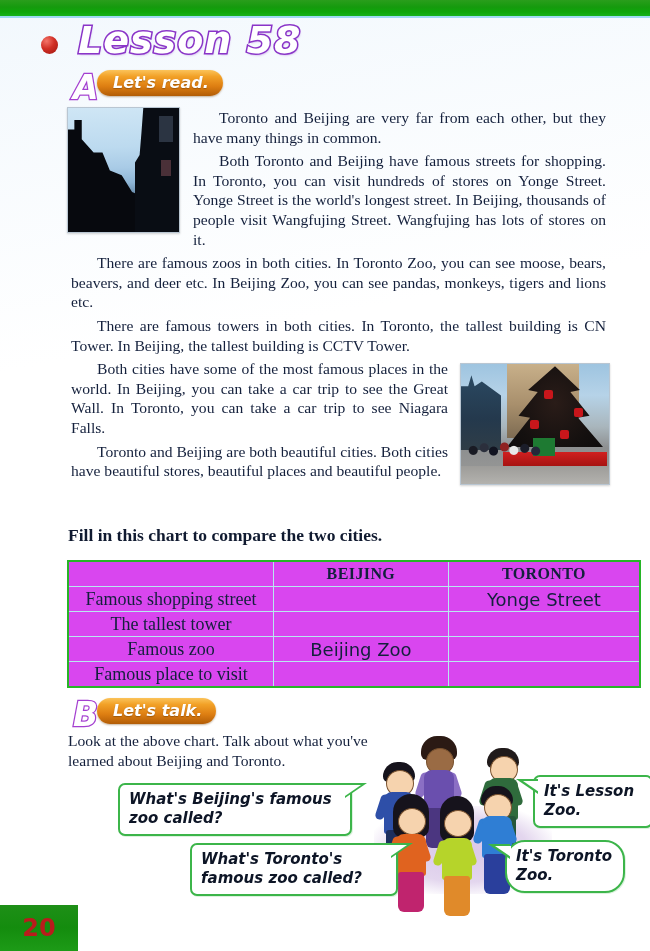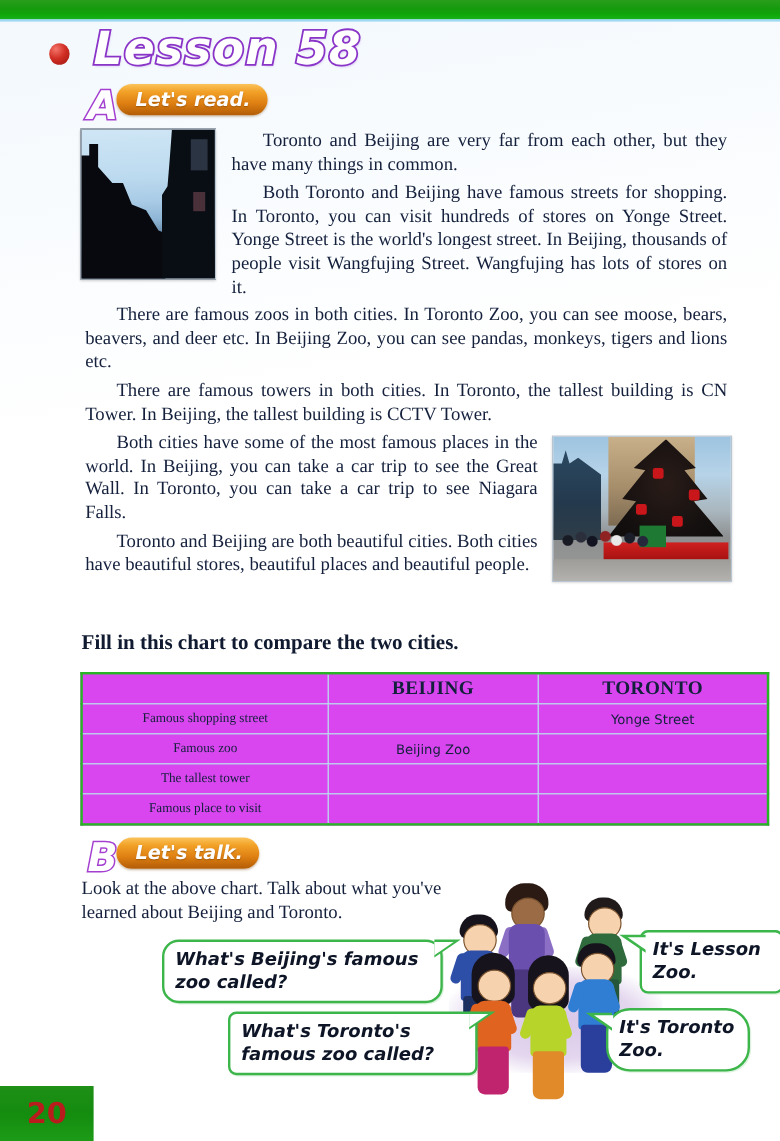--- a/index.html
+++ b/index.html
@@ -219,21 +219,21 @@
     left: 67px; top: 560px;
     width: 574px;
     border-collapse: collapse;
     border: 2.5px solid #27b526;
     background: #d946ef;
   }
   #compare-table td, #compare-table th {
     border: 1px solid #b8e8ef;
     height: 24px;
     padding: 0 4px;
-    font-size: 11px;
+    font-size: 18px;
     color: #13203c;
     text-align: center;
     font-weight: normal;
   }
   #compare-table th {
     font-weight: bold;
     font-size: 16px;
     letter-spacing: .4px;
   }
   #compare-table col.c1 { width: 193px; }
@@ -317,21 +317,21 @@
     line-height: 19px;
     color: #0d1526;
     padding: 5px 9px 6px 9px;
     box-shadow: 1px 1px 0 rgba(60,181,74,.18);
     z-index: 5;
   }
   .bubble .tail {
     position: absolute;
     width: 0; height: 0;
   }
-  #bubble-q1 { left: 135px; top: 783px; width: 212px; border-radius: 14px; }
+  #bubble-q1 { left: 118px; top: 783px; width: 212px; }
   #bubble-q1 .tail {
     right: -17px; top: -2px;
     border-left: 22px solid #3cb54a;
     border-bottom: 15px solid transparent;
   }
   #bubble-q1 .tail-in {
     position: absolute;
     right: -11px; top: 0px;
     width: 0; height: 0;
     border-left: 16px solid #ffffff;
@@ -448,27 +448,27 @@
       <th>TORONTO</th>
     </tr>
   </thead>
   <tbody>
     <tr>
       <td>Famous shopping street</td>
       <td class="handwrite"></td>
       <td class="handwrite">Yonge Street</td>
     </tr>
     <tr>
-      <td>Famous zoo</td>
-      <td class="handwrite">Beijing Zoo</td>
+      <td>The tallest tower</td>
+      <td class="handwrite"></td>
       <td class="handwrite"></td>
     </tr>
     <tr>
-      <td>The tallest tower</td>
-      <td class="handwrite"></td>
+      <td>Famous zoo</td>
+      <td class="handwrite">Beijing Zoo</td>
       <td class="handwrite"></td>
     </tr>
     <tr>
       <td>Famous place to visit</td>
       <td class="handwrite"></td>
       <td class="handwrite"></td>
     </tr>
   </tbody>
 </table>
 

